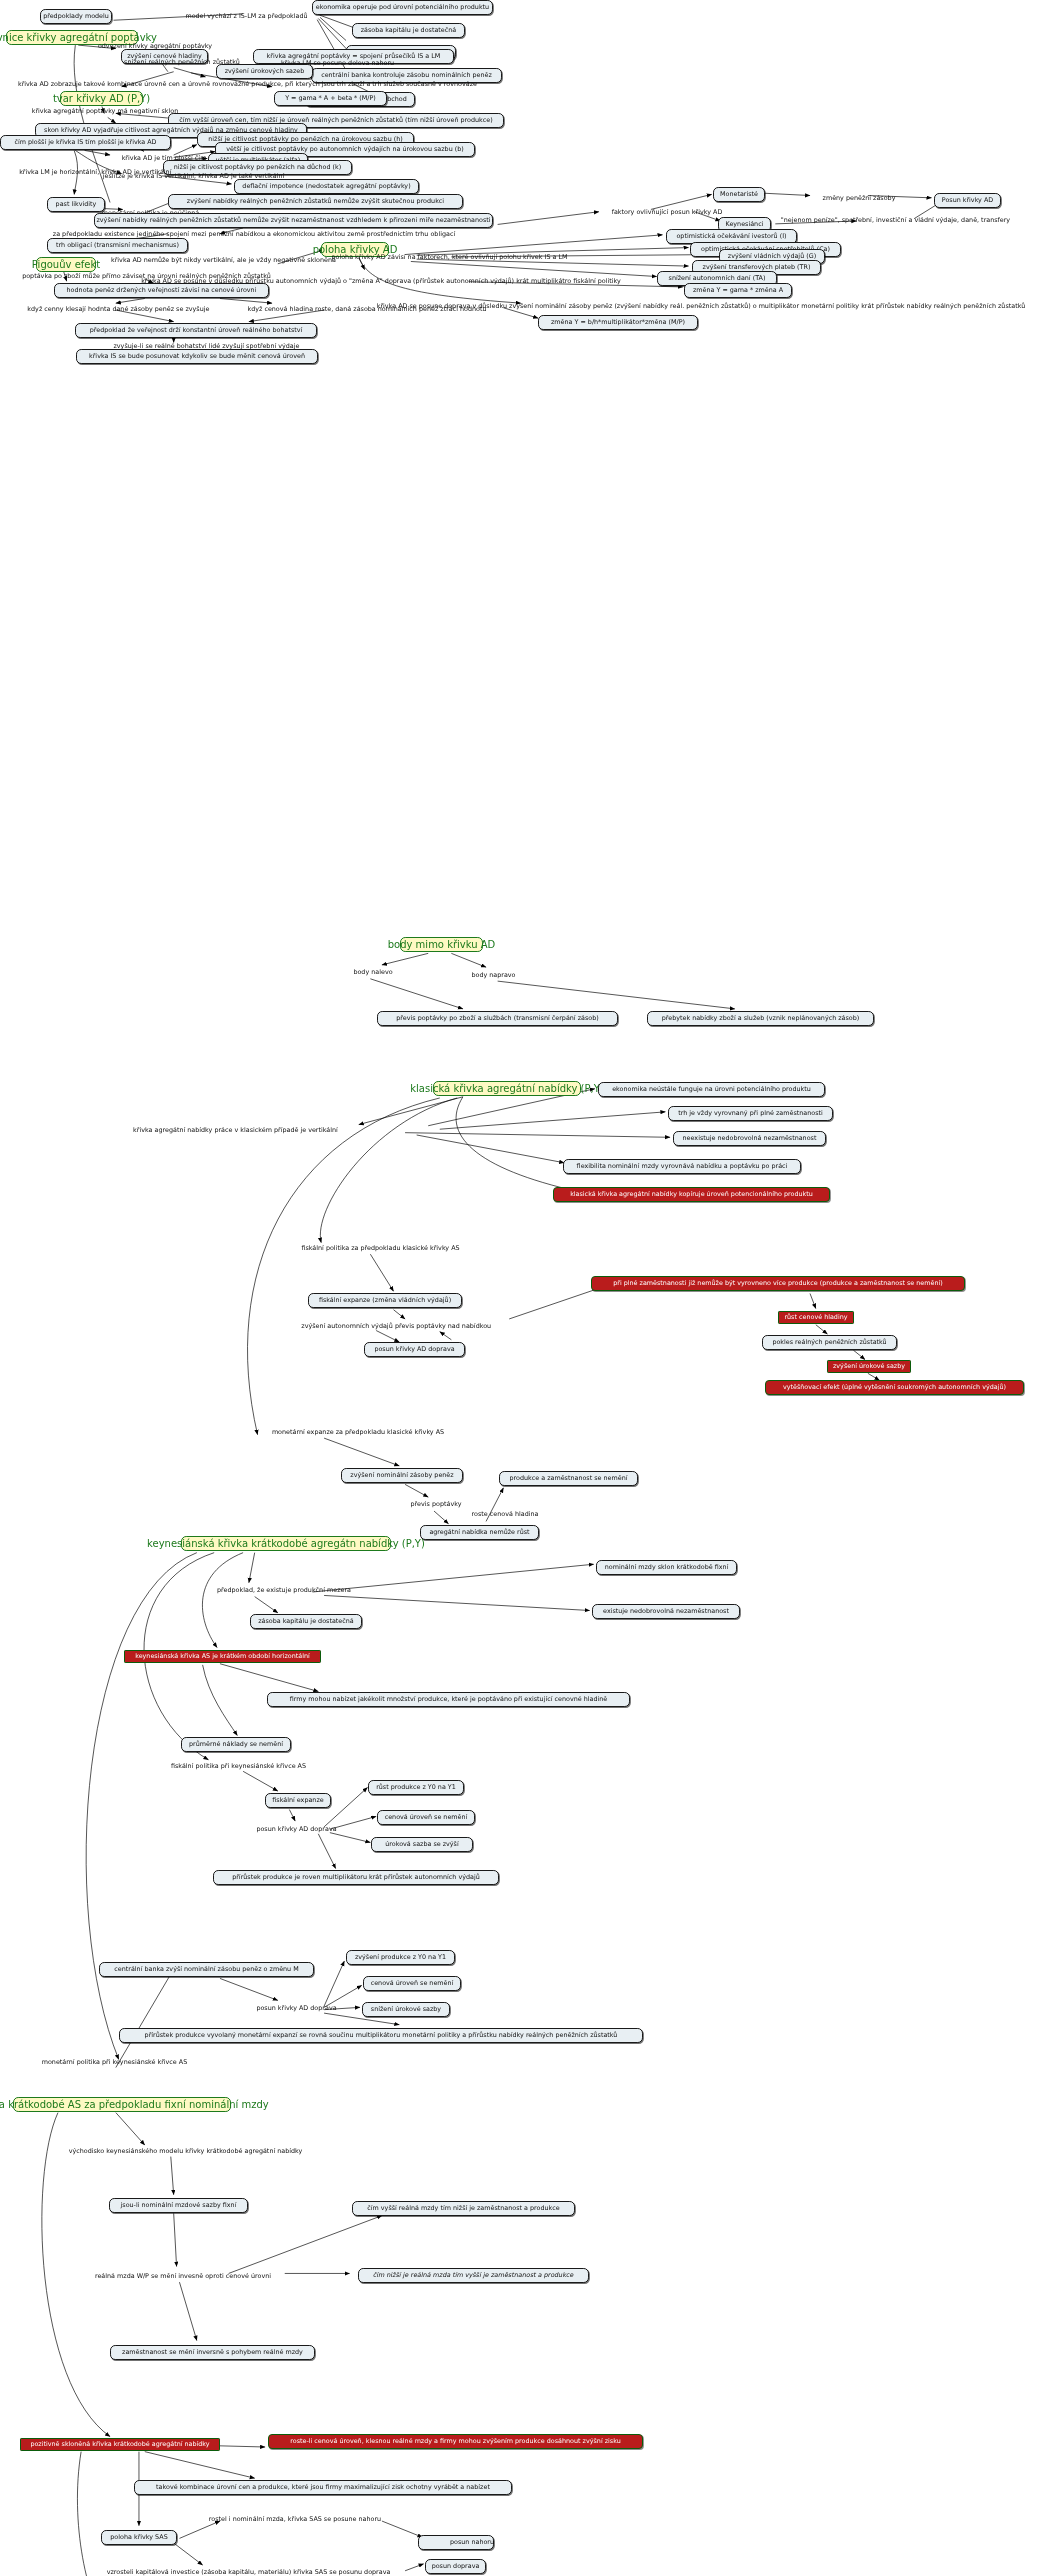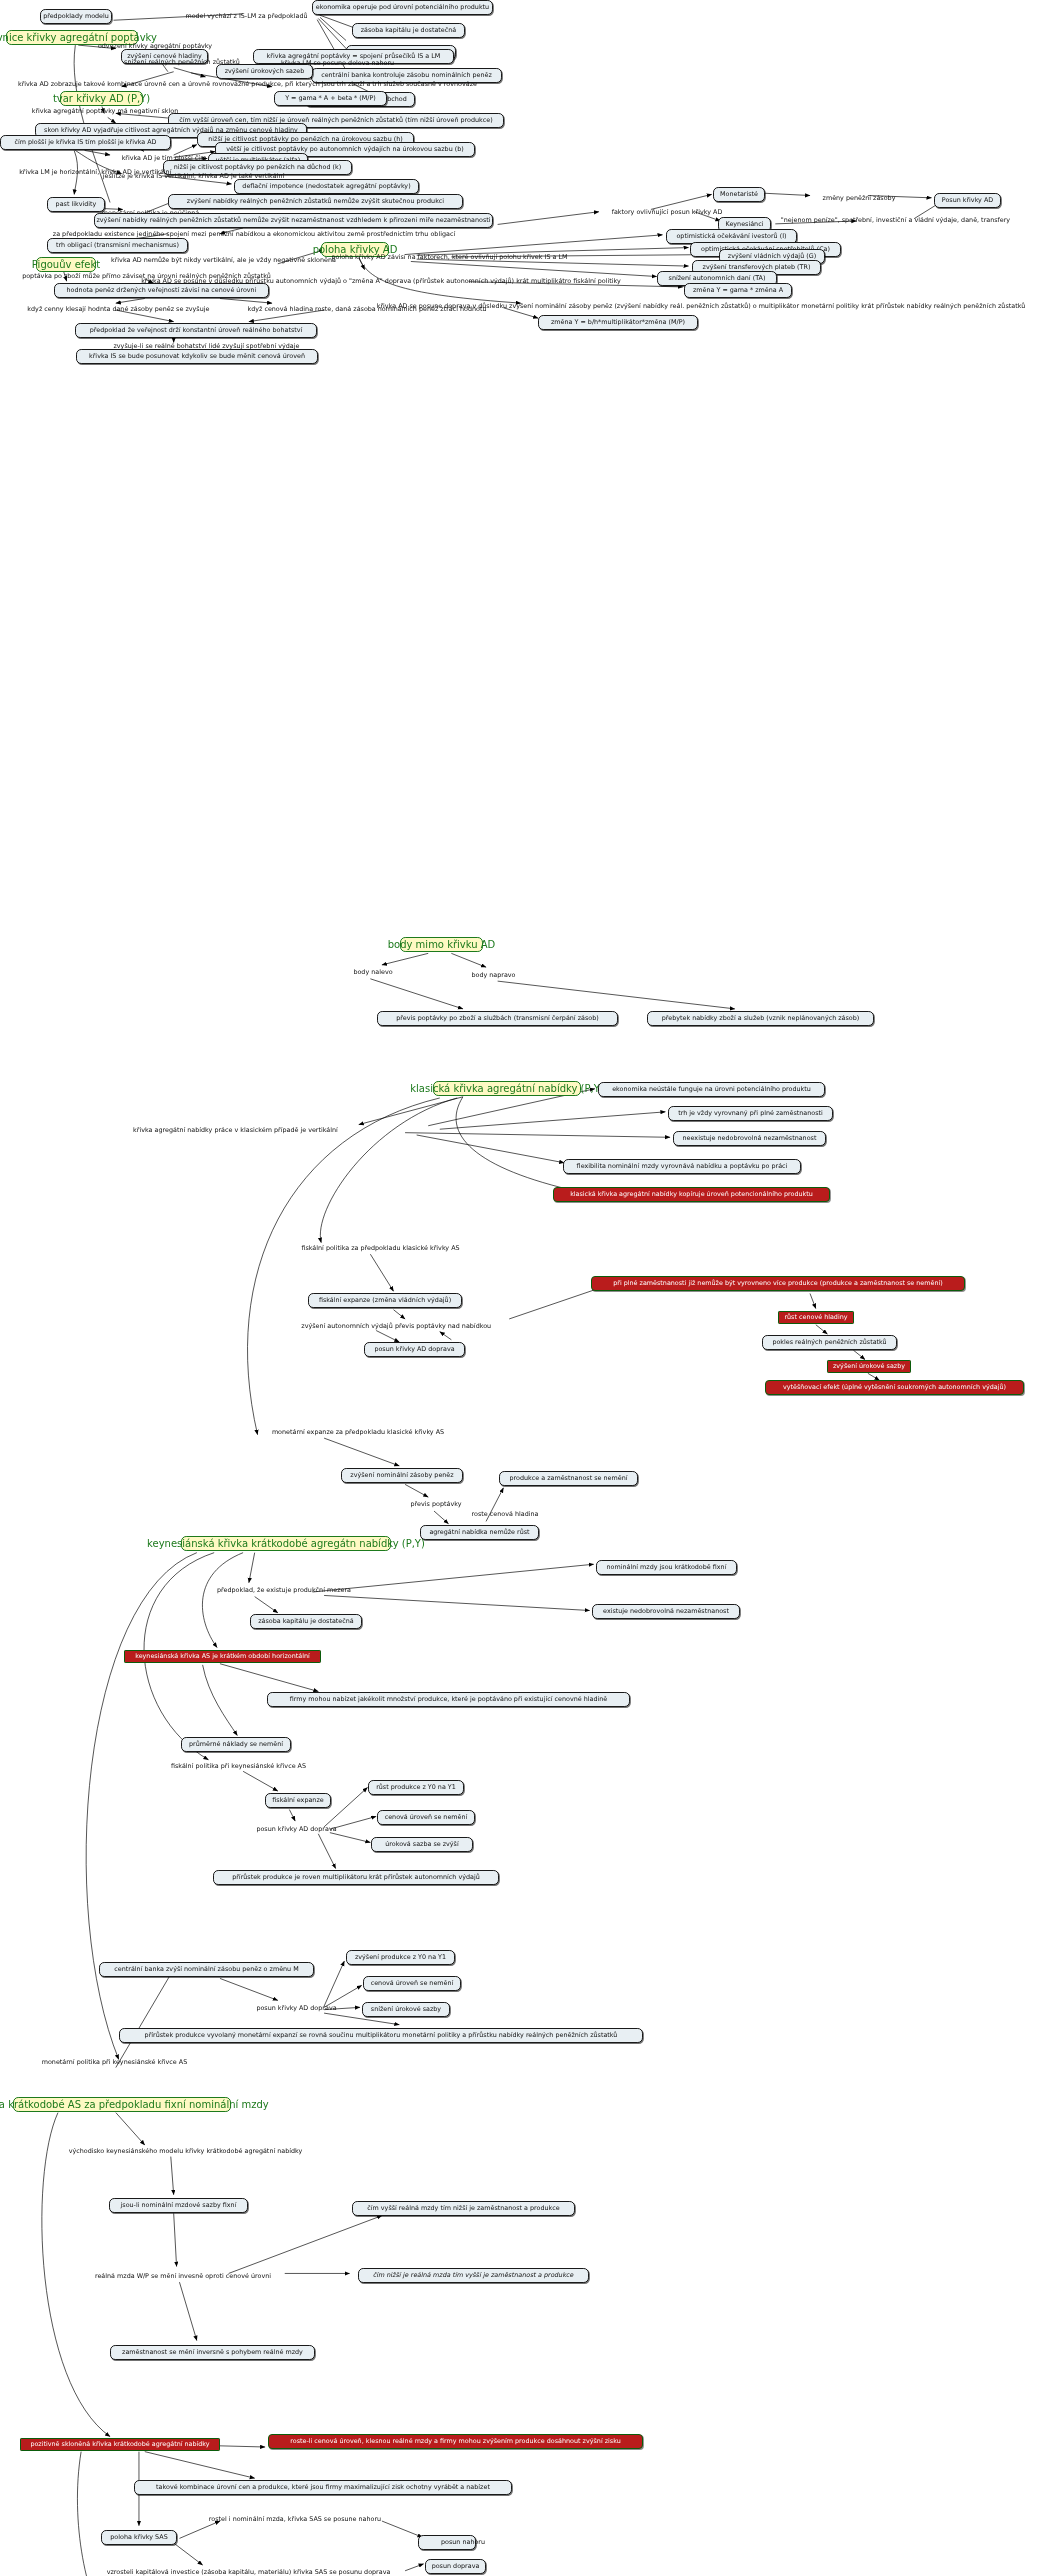--- a/index.html
+++ b/index.html
@@ -283,21 +283,21 @@
     <div class="node box" style="left: 364px; top: 1342px; width: 101px; height: 15px;">posun křivky AD doprava</div>
     <div class="node green-fill flat" style="left: 827px; top: 1360px; width: 84px; height: 12.7px;">zvýšení úrokové sazby</div>
     <div class="node green-fill" style="left: 765px; top: 1380px; width: 259px; height: 15px;">vytěšňovací efekt (úplné vytěsnění soukromých autonomních výdajů)</div>
     <div class="node link" style="left: 258px; top: 1427px; width: 200px; height: 10.4px;">monetární expanze za předpokladu klasické křivky AS</div>
     <div class="node box" style="left: 341px; top: 1468px; width: 122px; height: 15px;">zvýšení nominální zásoby peněz</div>
     <div class="node box" style="left: 499px; top: 1471px; width: 139px; height: 15px;">produkce a zaměstnanost se nemění</div>
     <div class="node link" style="left: 406px; top: 1499px; width: 60px; height: 10.4px;">převis poptávky</div>
     <div class="node link" style="left: 466px; top: 1509px; width: 78px; height: 10.4px;">roste cenová hladina</div>
     <div class="node box" style="left: 420px; top: 1525px; width: 119px; height: 15px;">agregátní nabídka nemůže růst</div>
     <div class="node green-outline" style="left: 181px; top: 1536px; width: 210px; height: 15px;">keynesiánská křivka krátkodobé agregátn nabídky (P,Y)</div>
-    <div class="node box" style="left: 596px; top: 1560px; width: 141px; height: 15px;">nominální mzdy jsou krátkodobě fixní</div>
+    <div class="node box" style="left: 596px; top: 1560px; width: 141px; height: 15px;">nominální mzdy sklon krátkodobě fixní</div>
     <div class="node link" style="left: 207px; top: 1585px; width: 154px; height: 10.4px;">předpoklad, že existuje produkční mezera</div>
     <div class="node box" style="left: 592px; top: 1604px; width: 148px; height: 15px;">existuje nedobrovolná nezaměstnanost</div>
     <div class="node box" style="left: 250px; top: 1614px; width: 112px; height: 15px;">zásoba kapitálu je dostatečná</div>
     <div class="node green-fill flat" style="left: 124px; top: 1650px; width: 197px; height: 12.7px;">keynesiánská křivka AS je krátkém období horizontální</div>
     <div class="node box" style="left: 267px; top: 1692px; width: 363px; height: 15px;">firmy mohou nabízet jakékolit množství produkce, které je poptáváno při existující cenovné hladině</div>
     <div class="node box" style="left: 181px; top: 1737px; width: 110px; height: 15px;">průměrné náklady se nemění</div>
     <div class="node link" style="left: 160px; top: 1761px; width: 157px; height: 10.4px;">fiskální politika při keynesiánské křivce AS</div>
     <div class="node box" style="left: 265px; top: 1793px; width: 66px; height: 15px;">fiskální expanze</div>
     <div class="node box" style="left: 368px; top: 1780px; width: 96px; height: 15px;">růst produkce z Y0 na Y1</div>
     <div class="node box" style="left: 377px; top: 1810px; width: 98px; height: 15px;">cenová úroveň se nemění</div>
@@ -316,17 +316,17 @@
     <div class="node box" style="left: 109px; top: 2198px; width: 139px; height: 15px;">jsou-li nominální mzdové sazby fixní</div>
     <div class="node box" style="left: 352px; top: 2201px; width: 223px; height: 15px;">čím vyšší reálná mzdy tím nižší je zaměstnanost a produkce</div>
     <div class="node link" style="left: 81px; top: 2271px; width: 204px; height: 10.4px;">reálná mzda W/P se mění  invesně oproti cenové úrovni</div>
     <div class="node box" style="left: 358px; top: 2268px; width: 231px; height: 15px; font-style: italic;">čím nižší je reálná mzda tím vyšší je zaměstnanost a produkce</div>
     <div class="node box" style="left: 110px; top: 2345px; width: 205px; height: 15px;">zaměstnanost se mění inversně s pohybem reálné mzdy</div>
     <div class="node green-fill flat" style="left: 20px; top: 2438px; width: 200px; height: 12.7px;">pozitivně skloněná křivka krátkodobé agregátní nabídky</div>
     <div class="node green-fill" style="left: 268px; top: 2434px; width: 375px; height: 15px;">roste-li cenová úroveň, klesnou reálné mzdy a firmy mohou zvýšením produkce dosáhnout zvýšní zisku</div>
     <div class="node box" style="left: 134px; top: 2480px; width: 378px; height: 15px;">takové kombinace úrovní cen a produkce, které jsou firmy maximalizující zisk ochotny vyrábět a nabízet</div>
     <div class="node link" style="left: 197px; top: 2514px; width: 196px; height: 10.4px;">rostel i nominální mzda, křivka SAS se posune nahoru</div>
     <div class="node box" style="left: 101px; top: 2530px; width: 76px; height: 15px;">poloha křivky SAS</div>
-    <div class="node box" style="left: 418px; top: 2535px; width: 58px; height: 15px; padding-left: 36px;">posun nahoru</div>
+    <div class="node box" style="left: 418px; top: 2535px; width: 76px; height: 15px; padding-left: 36px;">posun nahoru</div>
     <div class="node box" style="left: 425px; top: 2559px; width: 61px; height: 15px;">posun doprava</div>
     <div class="node link" style="left: 89px; top: 2567px; width: 319px; height: 10.4px;">vzrosteli kapitálová investice (zásoba kapitálu, materiálu) křivka SAS se posunu doprava</div>
   </div>
 
 
 </body></html>

